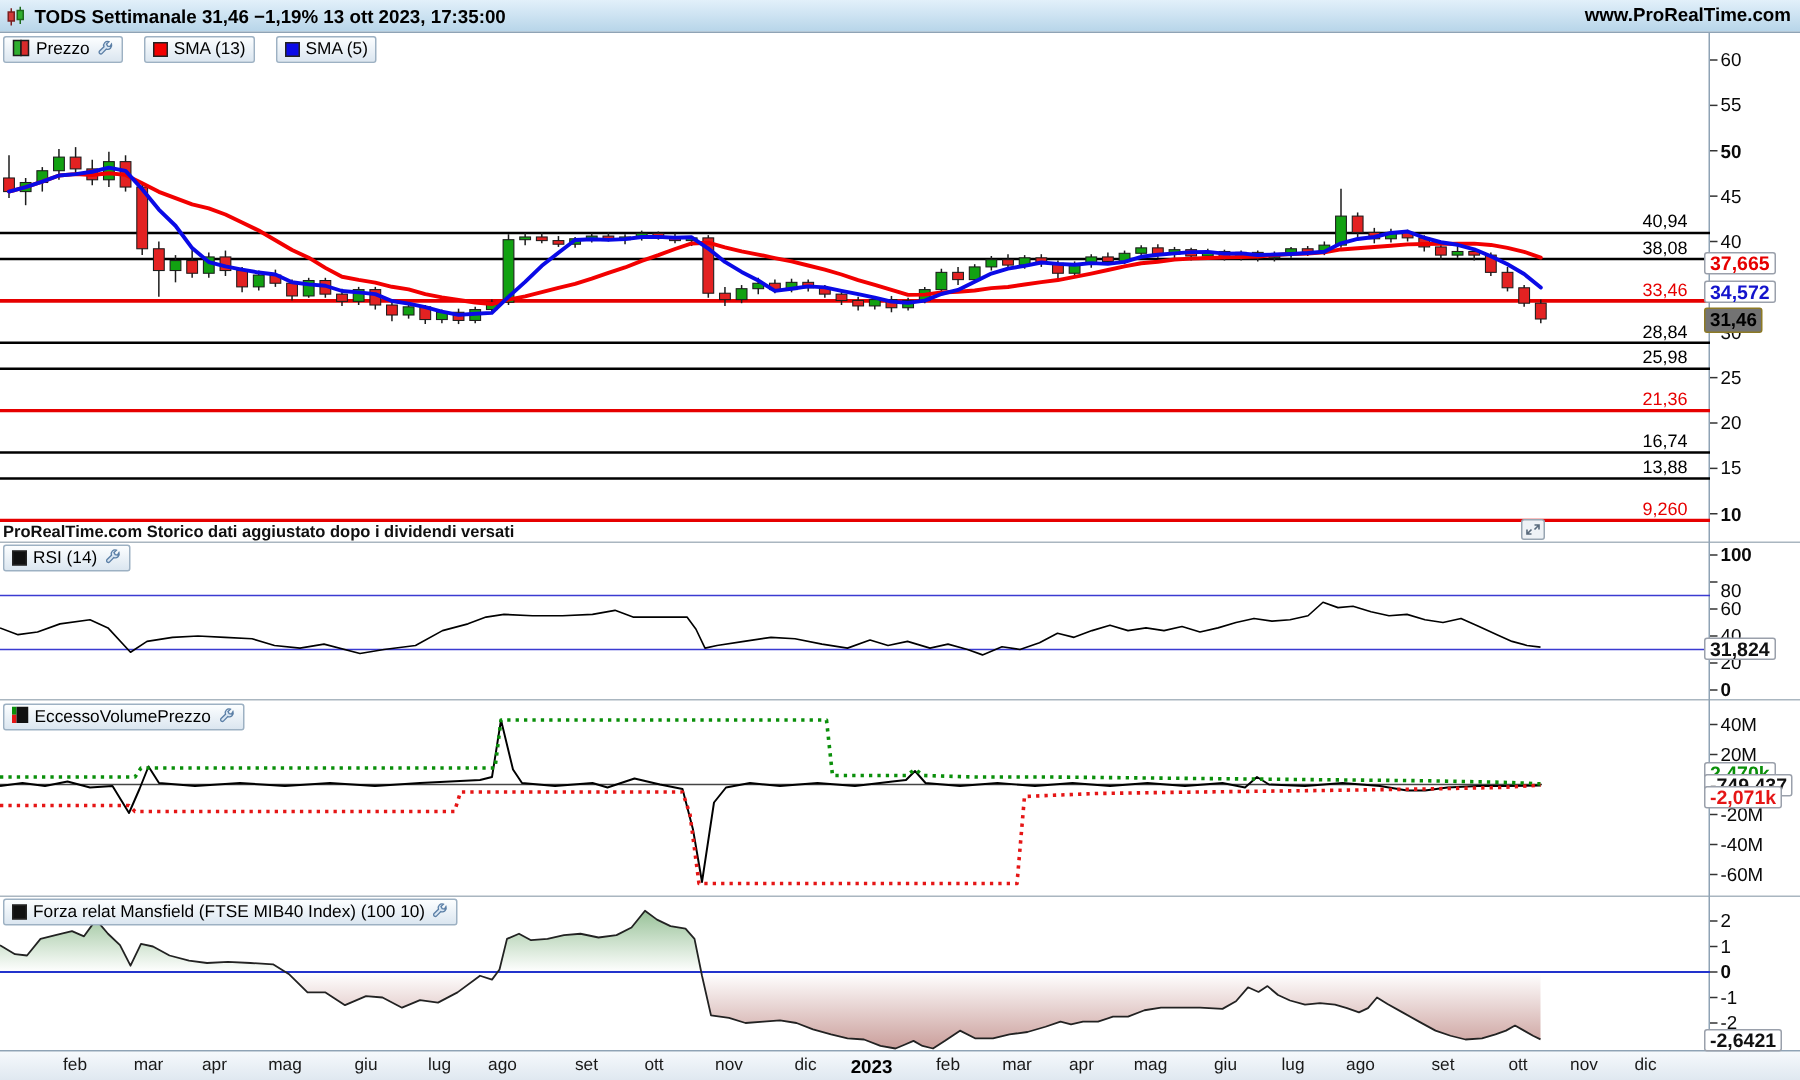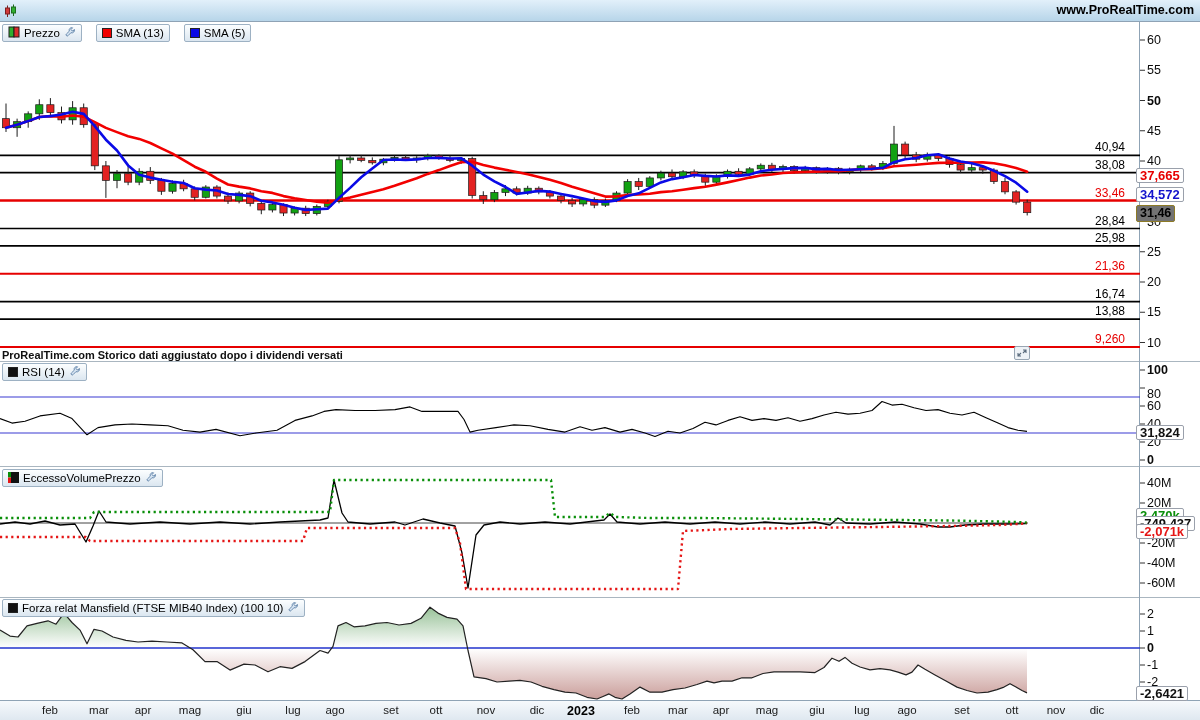--- a/index.html
+++ b/index.html
@@ -297,20 +297,21 @@
 
 <div id="header">
   <span id="hicon">
     <svg width="14" height="14" viewBox="0 0 14 14">
       <line x1="3.5" y1="1.5" x2="3.5" y2="13" stroke="#7a2020" stroke-width="1"></line>
       <rect x="1.5" y="4" width="4" height="6" fill="#d23a3a" stroke="#7a2020" stroke-width="1"></rect>
       <line x1="9.5" y1="0.5" x2="9.5" y2="12" stroke="#1c6b1c" stroke-width="1"></line>
       <rect x="7.5" y="3" width="4" height="6" fill="#2fae2f" stroke="#1c6b1c" stroke-width="1"></rect>
     </svg>
   </span>
+  <span class="ttl">TODS Settimanale 31,46 −1,19% 13 ott 2023, 17:35:00</span>
 </div>
 <span id="site">www.ProRealTime.com</span>
 
 <div class="chiprow" style="top:24px;left:2px">
   <span class="chip">
     <span><svg width="12" height="12" viewBox="0 0 12 12">
       <rect x="1" y="1" width="5" height="10" fill="#2fae2f" stroke="#1c1c1c" stroke-width="1"></rect>
       <rect x="6" y="1" width="5" height="10" fill="#d92b2b" stroke="#1c1c1c" stroke-width="1"></rect>
         </svg></span>
     <span>Prezzo</span>
@@ -392,21 +393,21 @@
 <div class="lvl" style="top: 331.977px; color: rgb(230, 0, 0);">9,260</div>
 <div class="tick" style="top: 33px;">60</div>
 <div class="tick" style="top: 63.25px;">55</div>
 <div class="tick b" style="top: 93.5px;">50</div>
 <div class="tick" style="top: 123.75px;">45</div>
 <div class="tick" style="top: 154px;">40</div>
 <div class="tick" style="top: 214.5px;">30</div>
 <div class="tick" style="top: 244.75px;">25</div>
 <div class="tick" style="top: 275px;">20</div>
 <div class="tick" style="top: 305.25px;">15</div>
-<div class="tick" style="top: 335.5px;">10</div>
+<div class="tick" style="top: 335.5px; font-weight: bold;">10</div>
 <div class="tick b" style="top: 363px;">100</div>
 <div class="tick" style="top: 387px;">80</div>
 <div class="tick" style="top: 399px;">60</div>
 <div class="tick" style="top: 417px;">40</div>
 <div class="tick" style="top: 435px;">20</div>
 <div class="tick b" style="top: 453px;">0</div>
 <div class="tick" style="top: 476px;">40M</div>
 <div class="tick" style="top: 496px;">20M</div>
 <div class="tick" style="top: 536px;">-20M</div>
 <div class="tick" style="top: 556px;">-40M</div>

